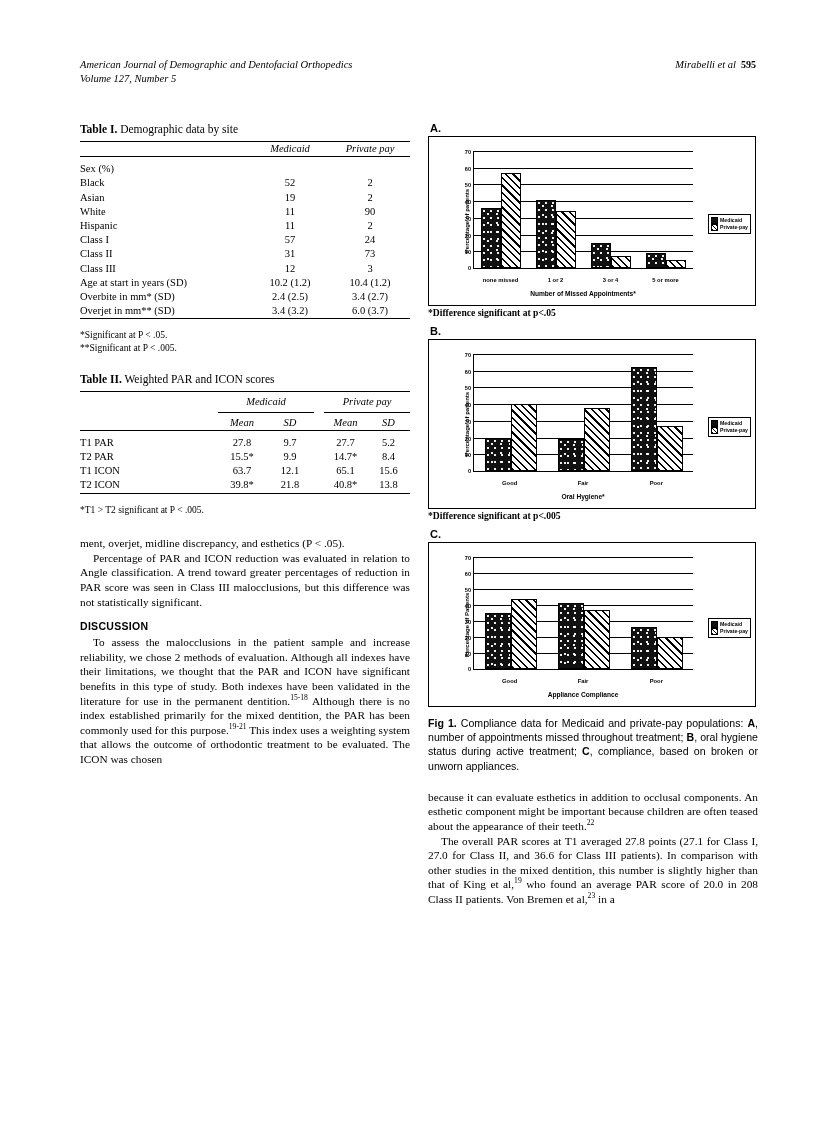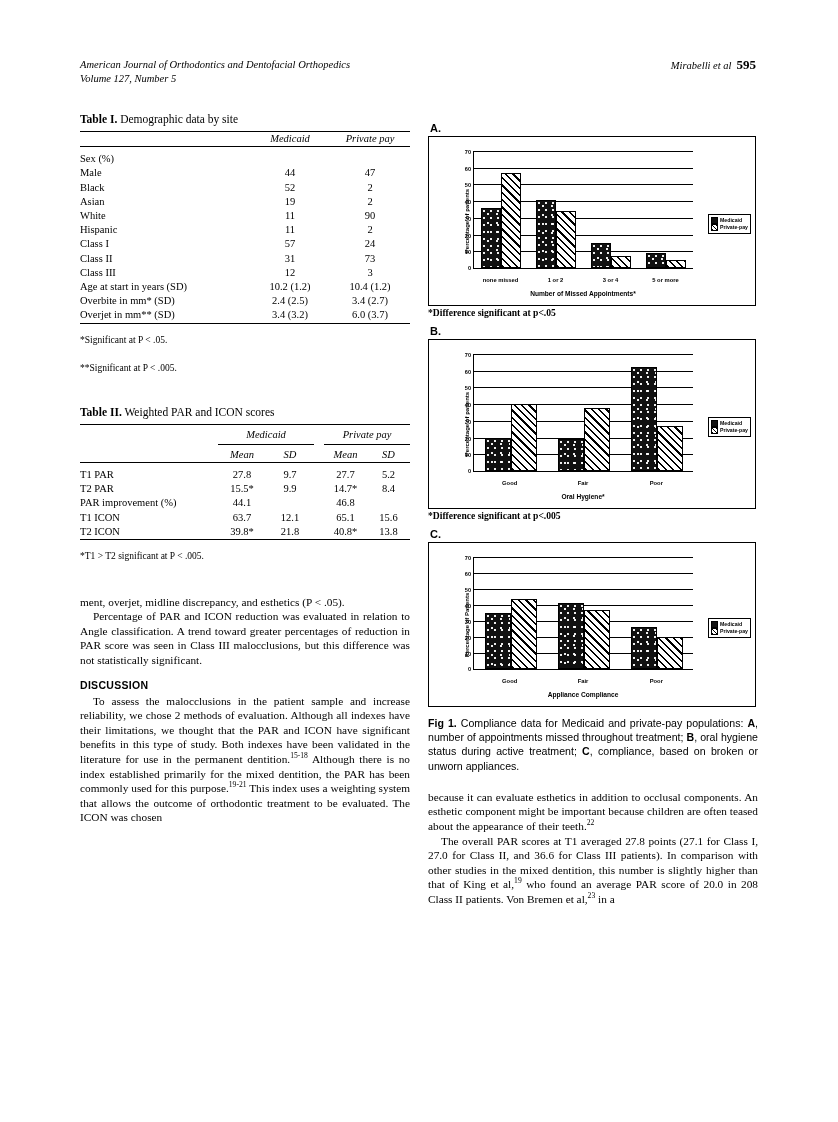--- a/index.html
+++ b/index.html
@@ -7,25 +7,25 @@
     width:838px;height:1122px;position:relative;overflow:hidden;
     font-family:"Liberation Serif", serif;color:#000;
     -webkit-font-smoothing:antialiased;
   }
   .page{position:absolute;inset:0;}
 
   
   .runhead{position:absolute;left:80px;top:58px;width:676px;}
   .rh-left{float:left;font-style:italic;font-size:10.5px;line-height:13.5px;}
   .rh-right{float:right;font-style:italic;font-size:10.5px;line-height:13.5px;text-align:right;}
-  .rh-right b{font-style:normal;font-weight:bold;font-size:13px;padding-left:5px;}
+  .rh-right b{font-style:normal;font-weight:bold;font-size:10px;padding-left:5px;}
   .clear{clear:both;}
 
   
-  .col-left{position:absolute;left:80px;top:112px;width:330px;}
+  .col-left{position:absolute;left:80px;top:122px;width:330px;}
   .col-right{position:absolute;left:428px;top:122px;width:330px;}
 
   
   .tbl-title{font-size:11.5px;line-height:14px;margin-bottom:5px;}
   .tbl-title b{font-weight:bold;}
   table.data{border-collapse:collapse;width:330px;font-size:10.5px;}
   table.data td,table.data th{padding:0;font-weight:normal;}
   .rule-thick{border-top:1.6px solid #000;}
   .rule-thin{border-top:0.9px solid #000;}
   .hd-it{font-style:italic;text-align:center;padding:3px 0 3px 0;font-size:10.5px;}
@@ -98,21 +98,21 @@
           text-align:justify;margin-top:9px;}
   .figcap b{font-weight:bold;}
 </style>
 </head>
 <body>
 
 <div class="page">
 
   <div class="runhead">
     <div class="rh-left">
-      <div>American Journal of Orthodontics and Dentofacial Orthopedics</div>
+      <div>American Journal of Demographic and Dentofacial Orthopedics</div>
       <div>Volume 127, Number 5</div>
     </div>
     <div class="rh-right">
       <span>Mirabelli et al</span><b>595</b>
     </div>
     <div class="clear"></div>
   </div>
 
   <div class="col-left">
 
@@ -129,25 +129,20 @@
       </tr>
       <tr class="rule-thin spacer-row">
             <td colspan="3"></td>
           </tr>
       <tr>
             <td class="grp">Sex (%)</td>
             <td class="cellnum"></td>
             <td class="cellnum"></td>
           </tr>
       <tr>
-            <td class="sub">Male</td>
-            <td class="cellnum">44</td>
-            <td class="cellnum">47</td>
-          </tr>
-      <tr>
             <td class="sub">Black</td>
             <td class="cellnum">52</td>
             <td class="cellnum">2</td>
           </tr>
       <tr>
             <td class="sub">Asian</td>
             <td class="cellnum">19</td>
             <td class="cellnum">2</td>
           </tr>
       <tr>
@@ -189,23 +184,23 @@
             <td class="grp">Overjet in mm** (SD)</td>
             <td class="cellnum">3.4 (3.2)</td>
             <td class="cellnum">6.0 (3.7)</td>
           </tr>
       <tr class="rule-thick spacer-row">
             <td colspan="3"></td>
           </tr>
     </tbody>
       </table>
     <div class="foot">*Significant at P &lt; .05.</div>
-    <div class="foot" style="margin-top:16px">**Significant at P &lt; .005.</div>
-
-    <div class="tbl-title" style="margin-top:30px">
+    <div class="foot" style="margin-top:0">**Significant at P &lt; .005.</div>
+
+    <div class="tbl-title" style="margin-top:18px">
       <b>Table II.</b>
       <span>Weighted PAR and ICON scores</span>
     </div>
     <table class="data t2">
       <tbody>
           <tr class="rule-thick">
         <td style="width:138px"></td>
         <td class="grphdr" colspan="2" style="width:96px;padding-top:3px;padding-bottom:2px">Medicaid</td>
         <td style="width:10px"></td>
         <td class="grphdr" colspan="2" style="width:86px;padding-top:3px;padding-bottom:2px">Private pay</td>
@@ -237,28 +232,20 @@
           </tr>
       <tr>
             <td>T2 PAR</td>
             <td class="cellnum">15.5*</td>
             <td class="cellnum">9.9</td>
             <td></td>
             <td class="cellnum">14.7*</td>
             <td class="cellnum">8.4</td>
           </tr>
       <tr>
-            <td>PAR improvement (%)</td>
-            <td class="cellnum">44.1</td>
-            <td class="cellnum"></td>
-            <td></td>
-            <td class="cellnum">46.8</td>
-            <td class="cellnum"></td>
-          </tr>
-      <tr>
             <td>T1 ICON</td>
             <td class="cellnum">63.7</td>
             <td class="cellnum">12.1</td>
             <td></td>
             <td class="cellnum">65.1</td>
             <td class="cellnum">15.6</td>
           </tr>
       <tr>
             <td>T2 ICON</td>
             <td class="cellnum">39.8*</td>
@@ -267,21 +254,21 @@
             <td class="cellnum">40.8*</td>
             <td class="cellnum">13.8</td>
           </tr>
       <tr class="rule-thick spacer-row">
             <td colspan="6"></td>
           </tr>
     </tbody>
       </table>
     <div class="foot">*T1 &gt; T2 significant at P &lt; .005.</div>
 
-    <div class="body" style="margin-top:32px">
+    <div class="body" style="margin-top:20px">
       <p class="noind">ment, overjet, midline discrepancy, and esthetics (P &lt; .05).</p>
       <p>Percentage of PAR and ICON reduction was evaluated in relation to Angle classification. A trend toward greater percentages of reduction in PAR score was seen in Class III malocclusions, but this difference was not statistically significant.</p>
       <div class="sec-h">DISCUSSION</div>
       <p><span>To assess the malocclusions in the patient sample and increase reliability, we chose 2 methods of evaluation. Although all indexes have their limitations, we thought that the PAR and ICON have significant benefits in this type of study. Both indexes have been validated in the literature for use in the permanent dentition.</span><sup>15-18</sup><span> Although there is no index established primarily for the mixed dentition, the PAR has been commonly used for this purpose.</span><sup>19-21</sup><span> This index uses a weighting system that allows the outcome of orthodontic treatment to be evaluated. The ICON was chosen</span></p>
     </div>
   </div>
 
   <div class="col-right">
 
     <div class="figblock">

